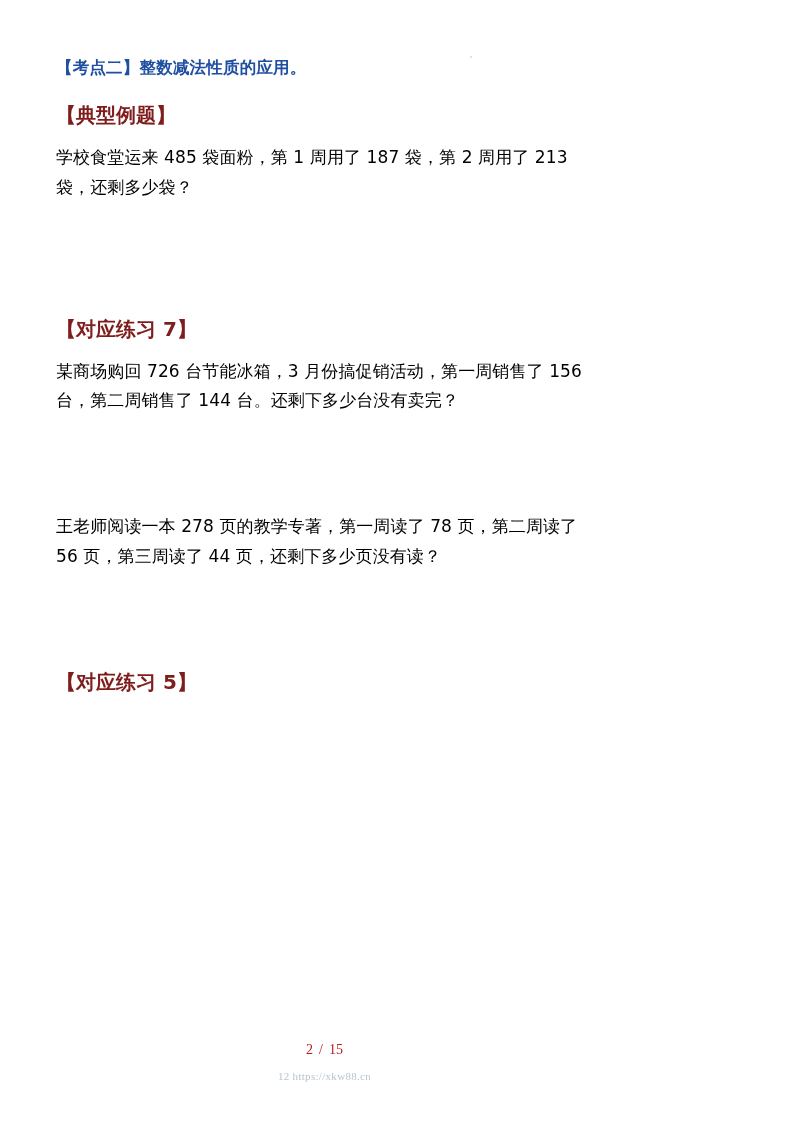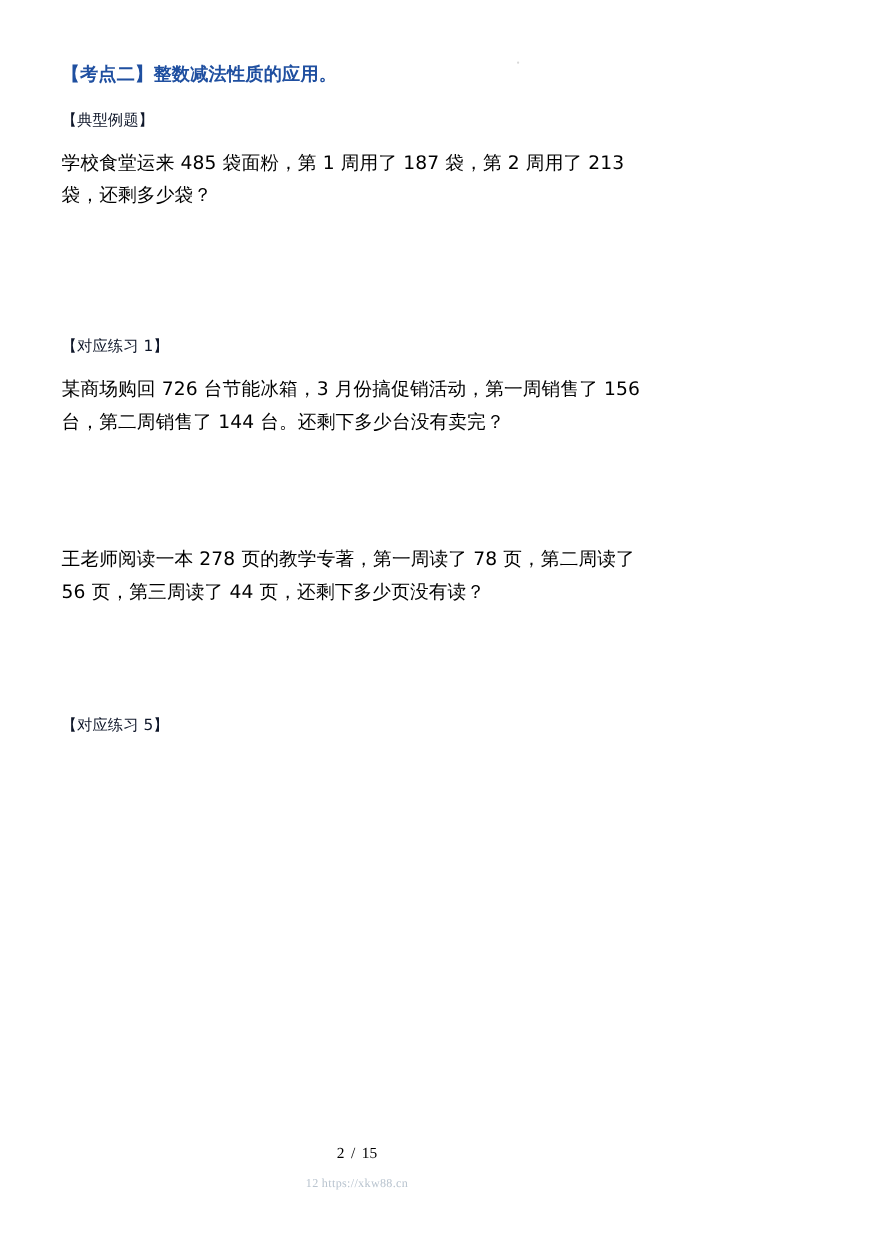--- a/index.html
+++ b/index.html
@@ -25,26 +25,26 @@
   .section-title {
     color: #1f4fa0;
     font-weight: bold;
     font-size: 16.5px;
     font-family: "DejaVu Sans", "Liberation Sans", sans-serif;
     letter-spacing: 0.2px;
     margin: 0 0 22px 0;
     line-height: 1.4;
   }
   .block-label {
-    font-weight: normal;
-    font-size: 14px;
+    font-weight: bold;
+    font-size: 20px;
     font-family: "DejaVu Sans", "Liberation Sans", sans-serif;
     margin: 0 0 14px 0;
     line-height: 1.4;
-    color: #0f172a;
+    color: #7f1d1d;
   }
   .q-text {
     font-size: 17px;
     line-height: 1.75;
     margin: 0;
     color: #000;
     font-family: "DejaVu Sans", "Liberation Sans", sans-serif;
     letter-spacing: 0.1px;
   }
   .answer-space-1 { height: 112px; }
@@ -54,21 +54,21 @@
   .item { margin-bottom: 0; }
 
   .page-number {
     position: absolute;
     left: 0;
     right: 0;
     top: 1042px;
     text-align: center;
     font-size: 14px;
     font-family: "Liberation Serif", serif;
-    color: #000000;
+    color: #b91c1c;
   }
   .page-number .sep { margin: 0 6px; }
   .watermark {
     position: absolute;
     left: 0;
     right: 0;
     top: 1070px;
     text-align: center;
     font-size: 11px;
     font-family: "Liberation Serif", serif;
@@ -94,21 +94,21 @@
 
   <h1 class="section-title">【考点二】整数减法性质的应用。</h1>
 
   <div class="item">
     <div class="block-label">【典型例题】</div>
     <p class="q-text">学校食堂运来 485 袋面粉，第 1 周用了 187 袋，第 2 周用了 213 袋，还剩多少袋？</p>
     <div class="answer-space-1"></div>
   </div>
 
   <div class="item">
-    <div class="block-label">【对应练习 1】</div>
+    <div class="block-label">【对应练习 7】</div>
     <p class="q-text">某商场购回 726 台节能冰箱，3 月份搞促销活动，第一周销售了 156 台，第二周销售了 144 台。还剩下多少台没有卖完？</p>
     <div class="answer-space-2"></div>
   </div>
 
   <div class="item">
     <p class="q-text">王老师阅读一本 278 页的教学专著，第一周读了 78 页，第二周读了 56 页，第三周读了 44 页，还剩下多少页没有读？</p>
     <div class="answer-space-3"></div>
   </div>
 
   <div class="item">

